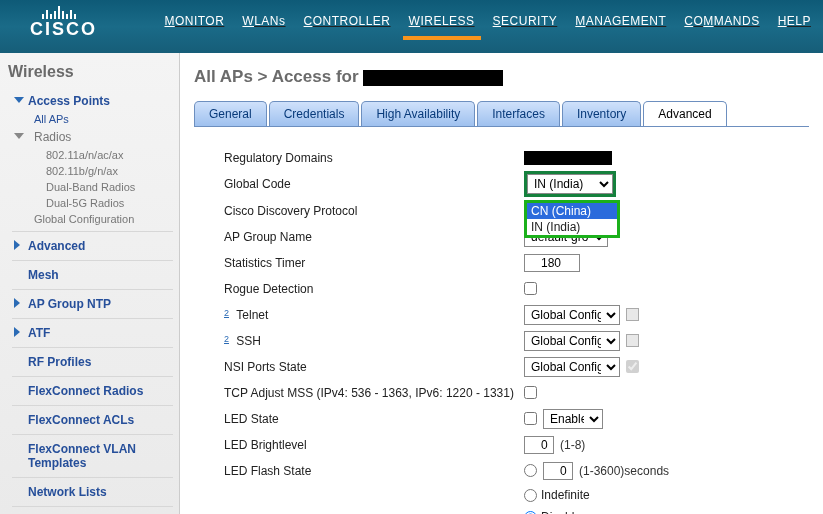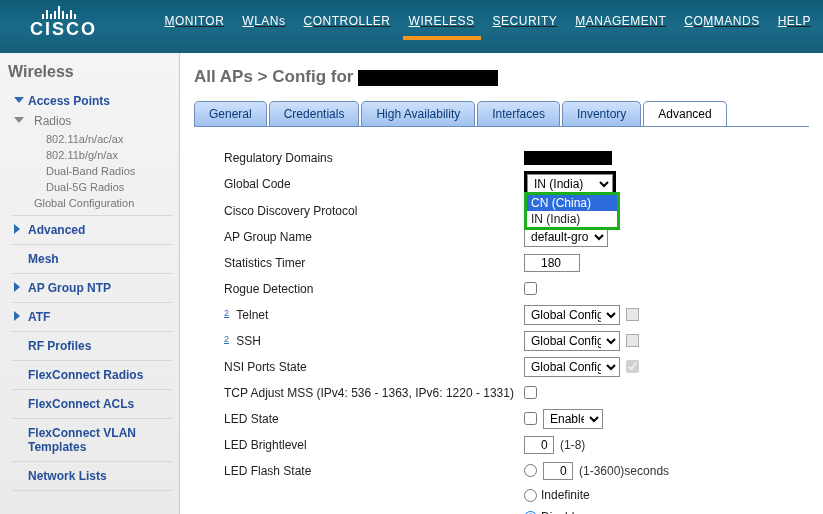--- a/index.html
+++ b/index.html
@@ -44,23 +44,23 @@
   .tab:last-child { margin-right: 0; }
 
   .form-area { padding: 18px 0 0 30px; }
   .form-row { display: flex; align-items: center; min-height: 25px; margin-bottom: 1px; }
   .form-label { width: 300px; color: #222; font-size: 12px; }
   .form-label .fn { color: #2b6bb5; text-decoration: underline; font-size: 9px; vertical-align: top; margin-right: 4px; }
   .form-ctl { display: flex; align-items: center; gap: 6px; }
   .form-ctl select, .form-ctl input[type=text] { font-size: 12px; border: 1px solid #888; background: #fff; padding: 1px 2px; }
   .form-ctl input[type=text] { height: 18px; padding-left: 16px; }
   .blackbox2 { display: inline-block; width: 88px; height: 14px; background: #000; }
-  .cc-wrap { position: relative; border: 3px solid #000000; padding: 0; }
+  .cc-wrap { position: relative; border: 3px solid #15803d; padding: 0; }
   .cc-wrap select { width: 86px; }
-  .cc-drop { position: absolute; top: 18px; left: -3px; border: 3px solid #1bb01b; border-top: 3px solid #1bb01b; background: #fff; width: 96px; }
+  .cc-drop { position: absolute; top: 26px; left: -3px; border: 3px solid #1bb01b; border-top: 3px solid #1bb01b; background: #fff; width: 96px; }
   .cc-drop div { padding: 1px 4px; font-size: 12px; }
   .cc-drop .sel { background: #2b6bdc; color: #fff; }
 
   .gray-check { width: 13px; height: 13px; background: #e8e8e8; border: 1px solid #aaa; display: inline-block; }
   .radio-row { display: flex; align-items: center; gap: 4px; margin-left: 300px; min-height: 22px; }
   input[type=checkbox], input[type=radio] { margin: 0; }
   .hint { color: #333; font-size: 12px; }
 </style>
 </head>
 <body>
@@ -90,20 +90,21 @@
     <a href="#"><span class="ul">C</span>O<span class="ul">M</span>MANDS</a>
     <a href="#"><span class="ul">H</span>ELP</a>
   </div>
 </div>
 
 <div class="main">
   <div class="sidebar">
     <h2>Wireless</h2>
     <div class="side-group">
       <div class="side-item bold open"><span class="arrow"></span><span>Access Points</span></div>
+      <div class="side-sub" style="padding-left:28px;color:#264f9a">All APs</div>
       <div class="side-item gray open" style="padding-left:28px;font-weight:normal"><span class="arrow" style="border-top-color:#888"></span><span>Radios</span></div>
       <div class="side-sub">802.11a/n/ac/ax</div>
       <div class="side-sub">802.11b/g/n/ax</div>
       <div class="side-sub">Dual-Band Radios</div>
       <div class="side-sub">Dual-5G Radios</div>
       <div class="side-sub" style="padding-left:28px">Global Configuration</div>
       <hr>
       <div class="side-item bold"><span class="arrow"></span><span>Advanced</span></div>
       <hr>
       <div class="side-item bold" style="padding-left:22px"><span>Mesh</span></div>
@@ -122,21 +123,21 @@
       <hr>
       <div class="side-item bold" style="padding-left:22px"><span>Network Lists</span></div>
       <hr>
       <div class="side-item bold"></div>
 
     </div>
   </div>
 
   <div class="content">
     <div class="page-title">
-      <span>All APs &gt; </span><span class="bolder">Config for </span><span class="blackbox"></span>
+      <span>All APs &gt; </span><span class="bolder">Access for </span><span class="blackbox"></span>
     </div>
 
     <div class="tabs">
       <div class="tab">General</div>
       <div class="tab">Credentials</div>
       <div class="tab">High Availability</div>
       <div class="tab">Interfaces</div>
       <div class="tab">Inventory</div>
       <div class="tab active">Advanced</div>
     </div>

